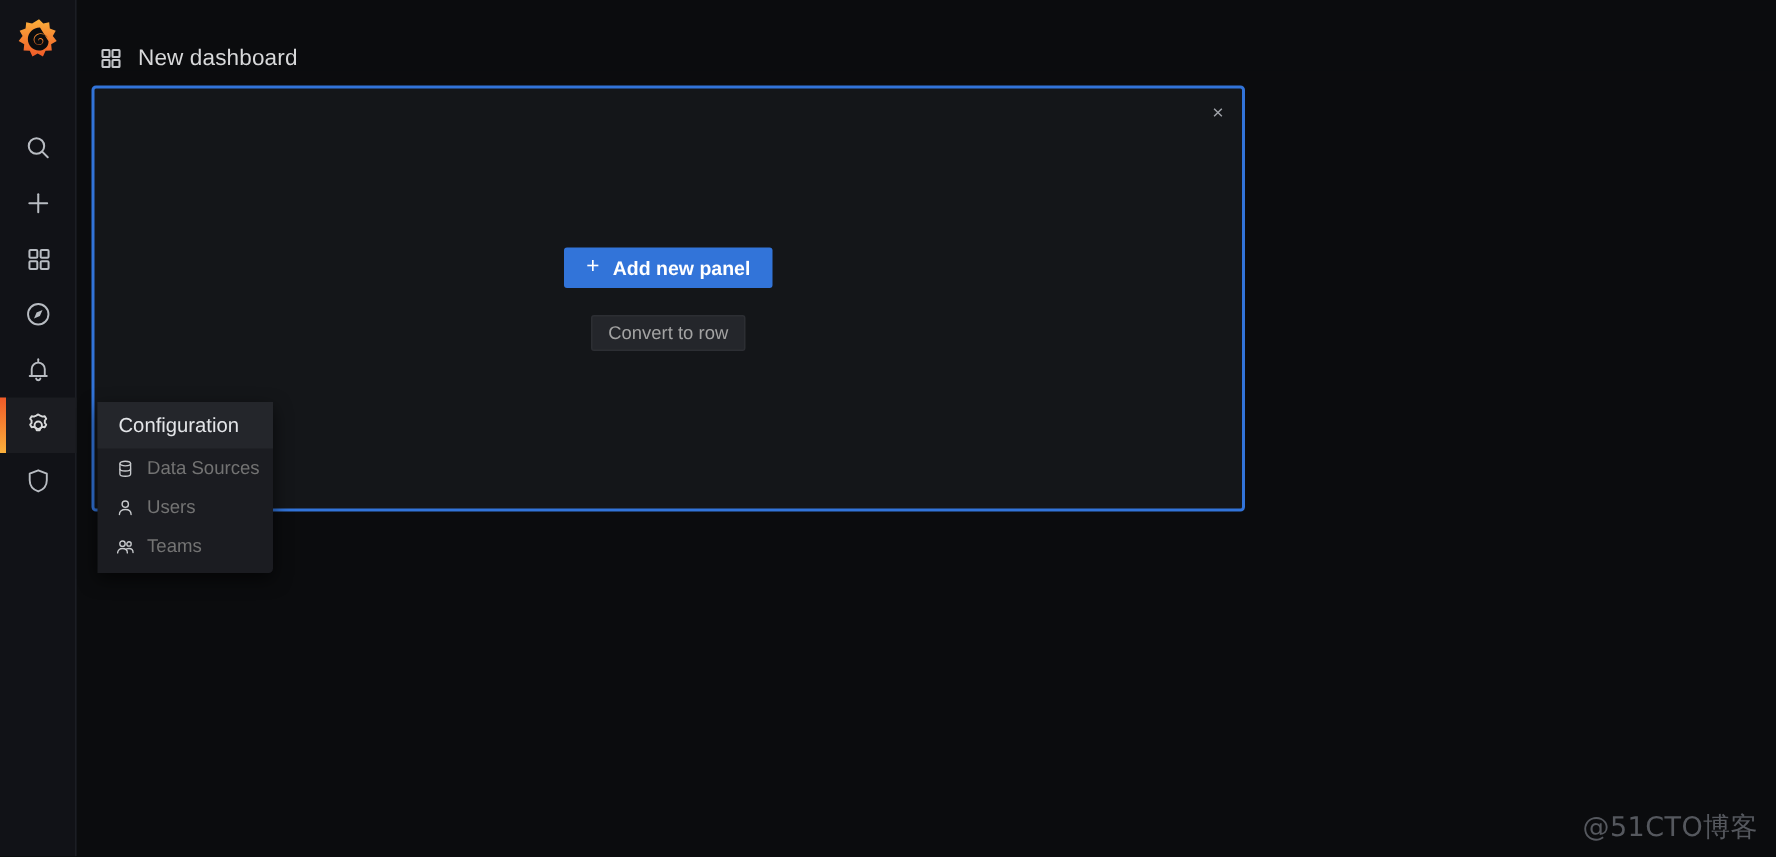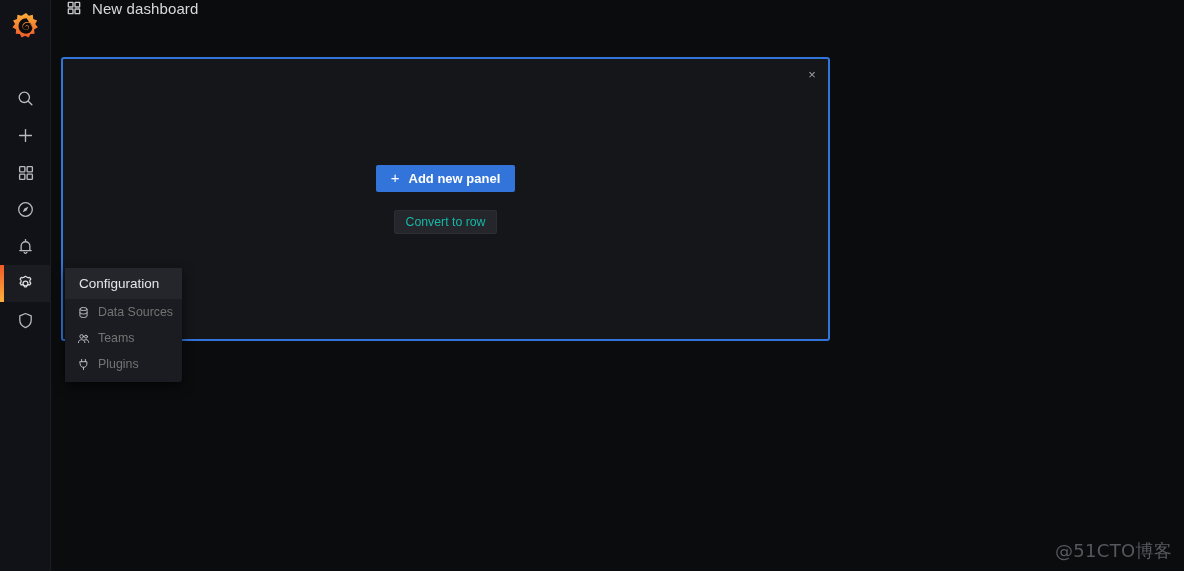--- a/index.html
+++ b/index.html
@@ -119,21 +119,21 @@
   .menu-item .mi-icon svg { display: block; }
   .menu-item:first-of-type { margin-top: 5px; }
 
   
   #topbar {
     position: absolute;
     left: 51px; top: 0;
     width: 1133px;
     height: 47px;
     display: flex;
-    align-items: flex-start;
+    align-items: flex-end;
     padding-left: 15px;
     gap: 10px;
     background: #0b0c0e;
     z-index: 10;
   }
 
   #dash-title {
     font-size: 15px;
     color: #d8d9da;
     font-weight: 400;
@@ -204,21 +204,21 @@
     position: relative;
     top: -1px;
   }
 
   #convert-to-row-btn {
     height: 24px;
     padding: 0 11px;
     background: #24262b;
     border: 1px solid #2c2e33;
     border-radius: 2px;
-    color: #14b8a6;
+    color: #a3a3a3;
     font-family: "Liberation Sans", sans-serif;
     font-size: 12.3px;
     cursor: pointer;
     white-space: nowrap;
   }
 
   
   #watermark {
     position: absolute;
     right: 12px;
@@ -316,44 +316,42 @@
       <span class="mi-icon">
         <svg width="13" height="13" viewBox="0 0 24 24" fill="none" stroke="#c7c9cc" stroke-width="1.7">
           <ellipse cx="12" cy="5.6" rx="6.6" ry="2.8"></ellipse>
           <path d="M5.4 5.6 V18.4 C5.4 19.9 8.4 21.2 12 21.2 C15.6 21.2 18.6 19.9 18.6 18.4 V5.6"></path>
           <path d="M5.4 12 C5.4 13.5 8.4 14.8 12 14.8 C15.6 14.8 18.6 13.5 18.6 12"></path>
         </svg>
       </span>
       <span>Data Sources</span>
     </div>
 
+    <div class="menu-item">
+      <span class="mi-icon">
+        <svg width="13" height="13" viewBox="0 0 24 24" fill="none" stroke="#c7c9cc" stroke-width="1.7" stroke-linecap="round">
+          <circle cx="12" cy="7.6" r="3.9"></circle>
+          <path d="M4.8 20.4 C4.8 16.4 8 14.2 12 14.2 C16 14.2 19.2 16.4 19.2 20.4"></path>
+        </svg>
+      </span>
+      <span>Users</span>
+    </div>
 
     <div class="menu-item">
       <span class="mi-icon">
         <svg width="13" height="13" viewBox="0 0 24 24" fill="none" stroke="#c7c9cc" stroke-width="1.7" stroke-linecap="round">
           <circle cx="8.6" cy="8.2" r="3.3"></circle>
           <path d="M2.6 19.6 C2.6 16.1 5.3 14.2 8.6 14.2 C11.9 14.2 14.6 16.1 14.6 19.6"></path>
           <circle cx="16.6" cy="8.6" r="2.7"></circle>
           <path d="M13.8 14.7 C14.7 14.35 15.7 14.2 16.6 14.2 C19.4 14.2 21.6 15.9 21.6 19.1"></path>
         </svg>
       </span>
       <span>Teams</span>
     </div>
 
-    <div class="menu-item">
-      <span class="mi-icon">
-        <svg width="13" height="13" viewBox="0 0 24 24" fill="none" stroke="#c7c9cc" stroke-width="1.7" stroke-linecap="round">
-          <line x1="8.6" y1="2.6" x2="8.6" y2="6.6"></line>
-          <line x1="15.4" y1="2.6" x2="15.4" y2="6.6"></line>
-          <path d="M5.8 6.8 H18.2 V11.4 C18.2 14.6 15.5 17.2 12 17.2 C8.5 17.2 5.8 14.6 5.8 11.4 Z"></path>
-          <line x1="12" y1="17.2" x2="12" y2="21.4"></line>
-        </svg>
-      </span>
-      <span>Plugins</span>
-    </div>
 
 
 
   </div>
 
   <header id="topbar">
     <svg width="16" height="16" viewBox="0 0 24 24" fill="none" stroke="#c4c6ca" stroke-width="2.1">
       <rect x="3.5" y="3.5" width="7" height="7" rx=".8"></rect>
         <rect x="13.5" y="3.5" width="7" height="7" rx=".8"></rect>
       <rect x="3.5" y="13.5" width="7" height="7" rx=".8"></rect>

